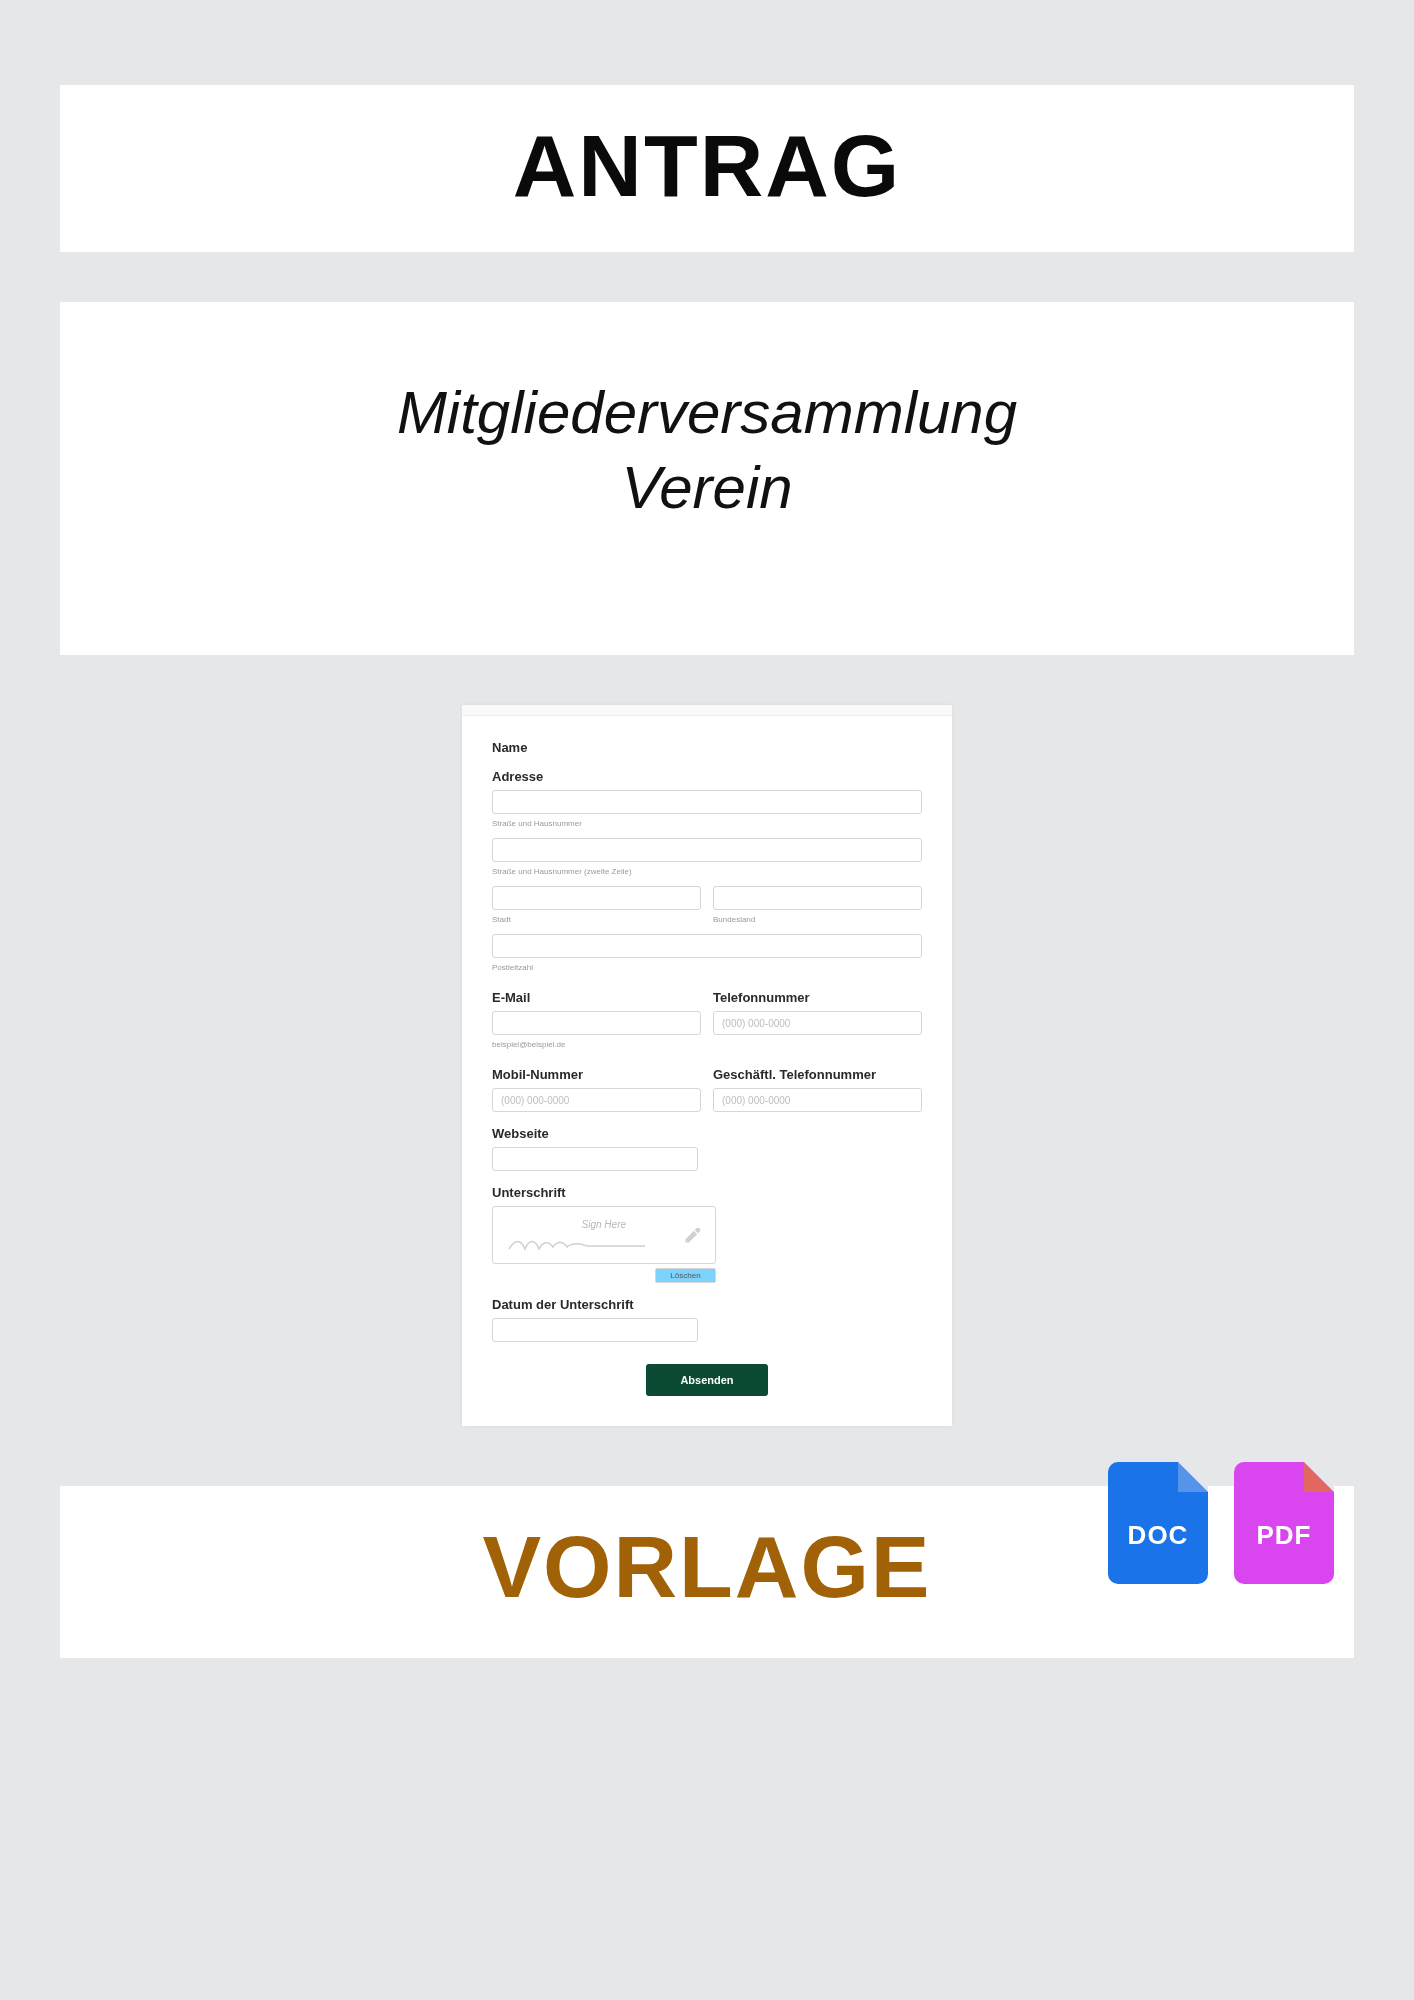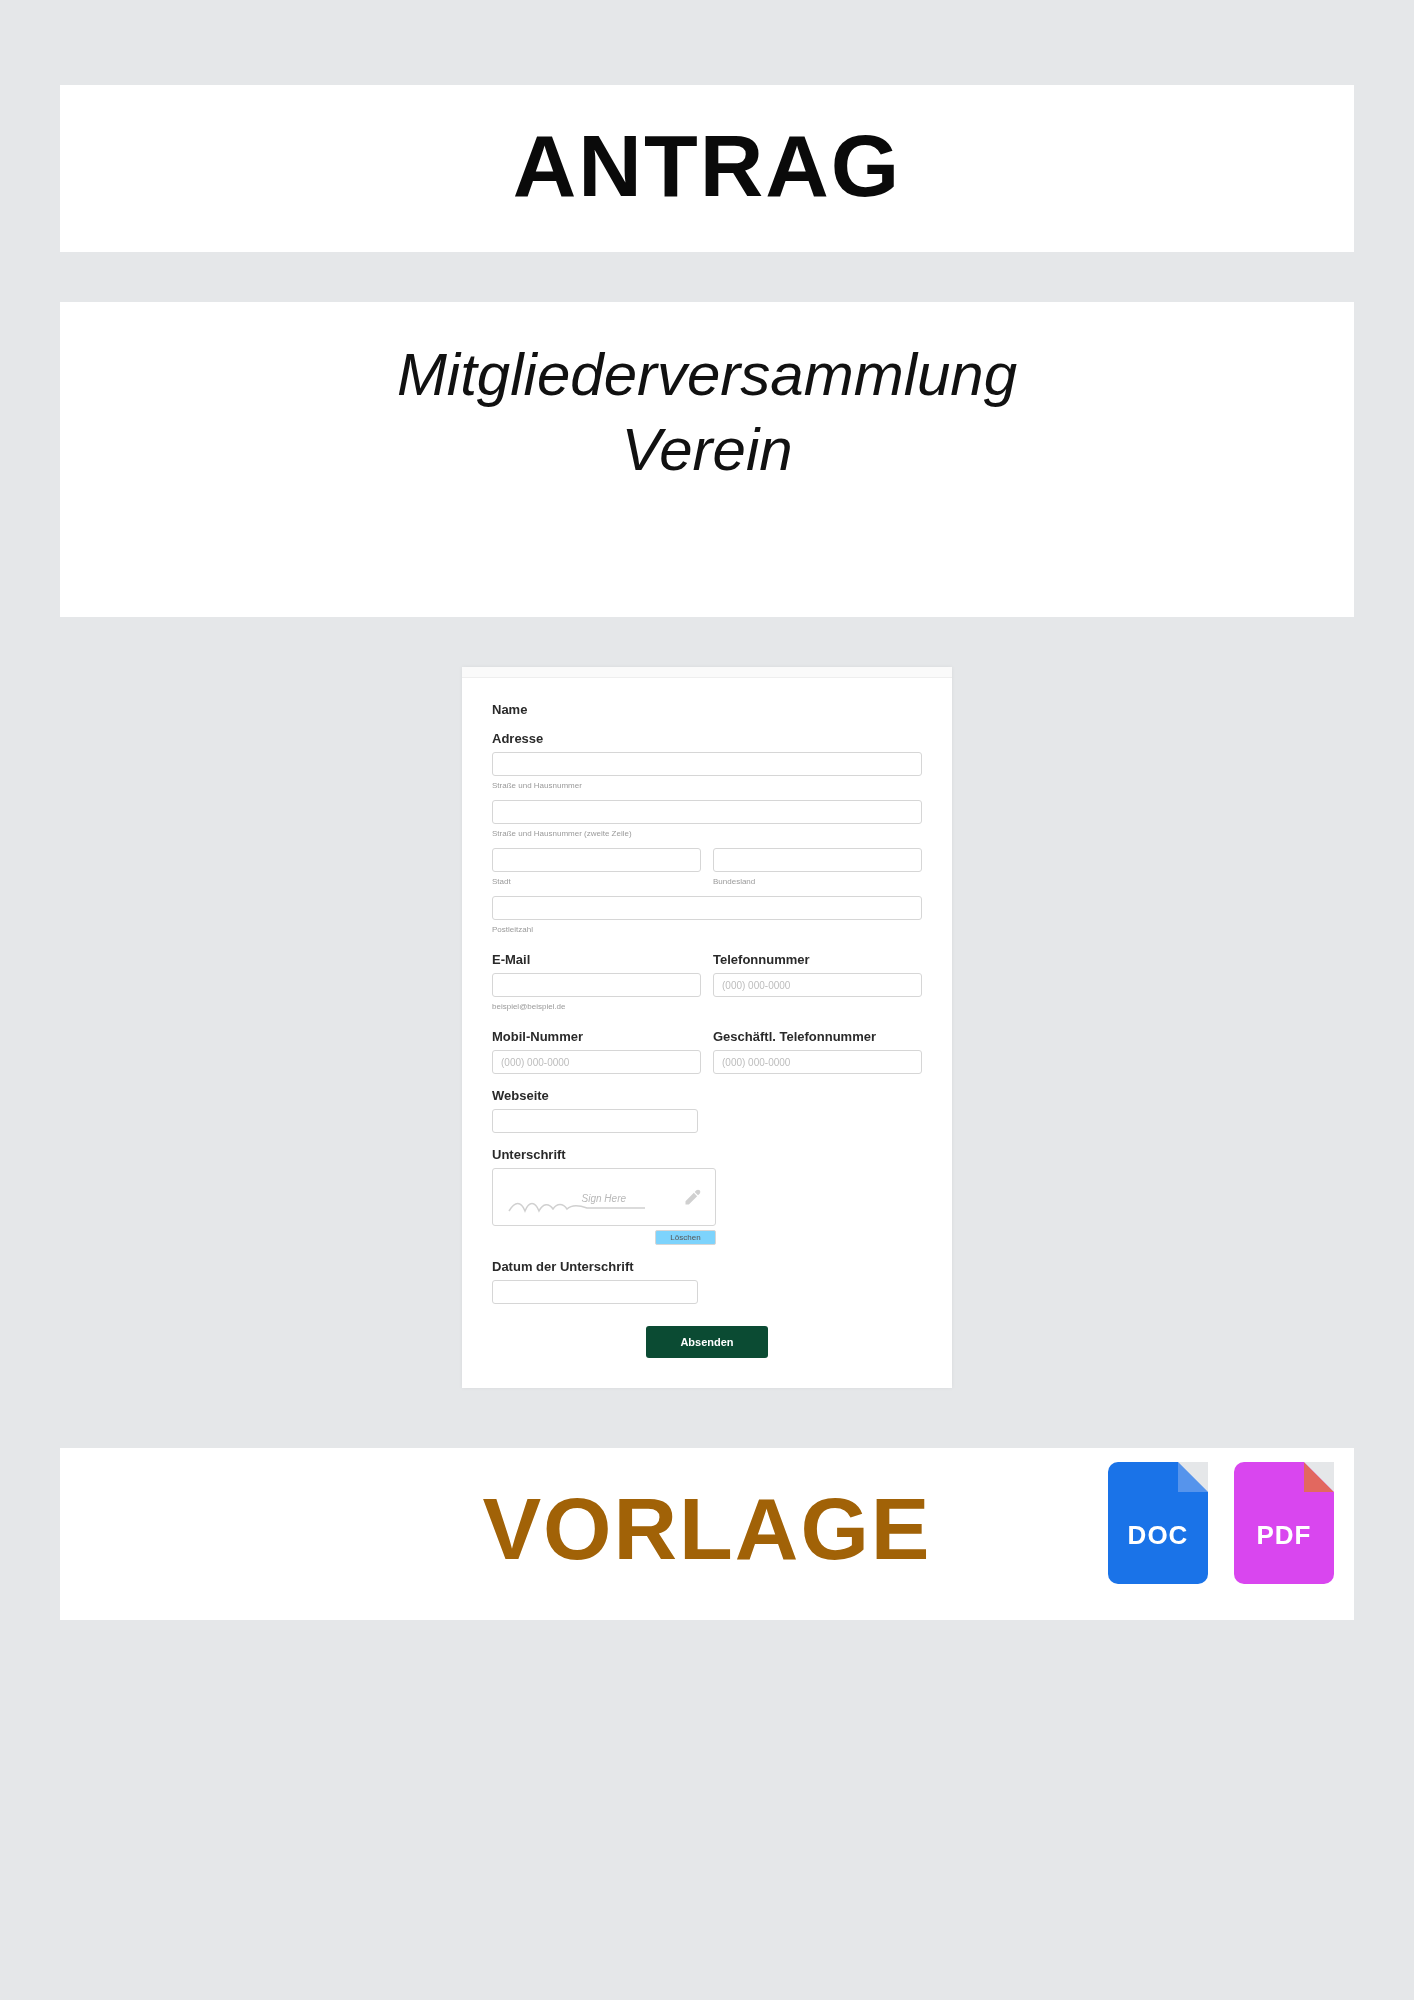--- a/index.html
+++ b/index.html
@@ -30,20 +30,21 @@
     margin-top: 50px;
     padding: 35px 0 130px 0;
   }
   .subtitle-text {
     font-style: italic;
     font-weight: 500;
     font-size: 60px;
     line-height: 1.25;
     text-align: center;
     color: #111;
+    margin-top: 38px;
   }
   .form-panel {
     background: #ffffff;
     width: 490px;
     margin: 50px auto 0 auto;
     padding: 25px 30px 30px 30px;
     box-shadow: 0 0 4px rgba(0,0,0,0.06);
     position: relative;
   }
   .form-panel::before {
@@ -89,21 +90,21 @@
     display: flex;
     align-items: center;
     justify-content: center;
     position: relative;
     color: #b8b8b8;
   }
   .sig-text {
     font-size: 10px;
     font-style: italic;
     position: absolute;
-    top: 24px;
+    top: 12px;
     text-align: right;
   }
   .sig-scribble {
     position: absolute;
     left: 14px;
     bottom: 10px;
     width: 140px;
     height: 18px;
   }
   .sig-pen {

